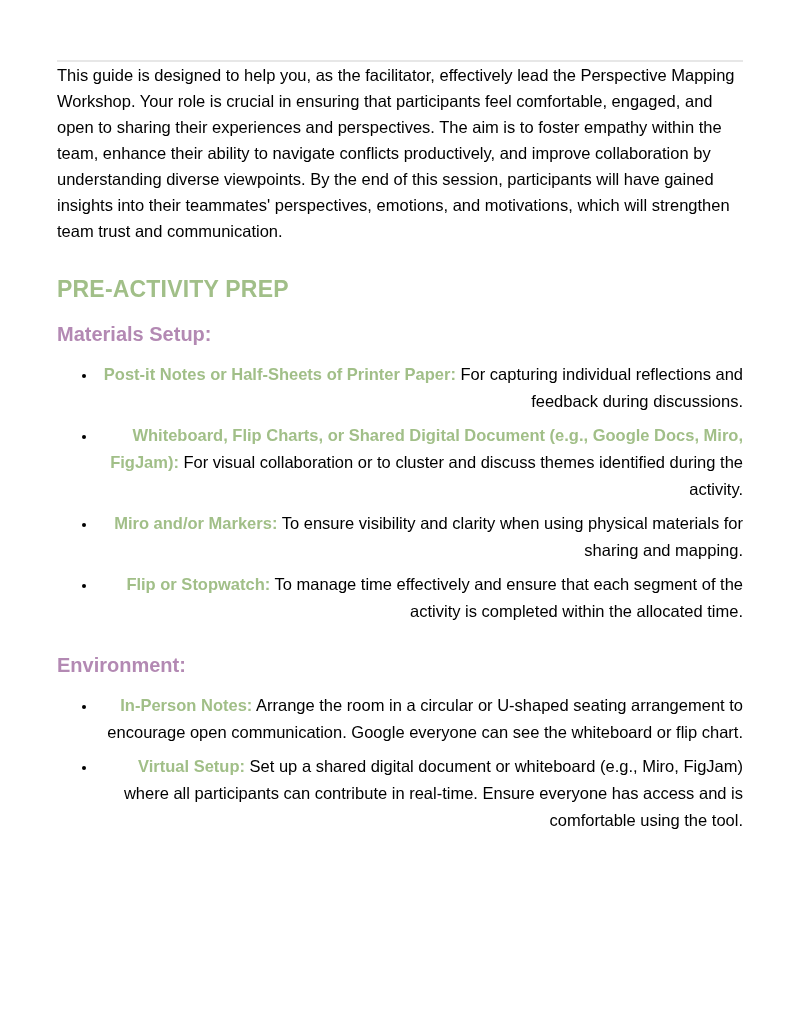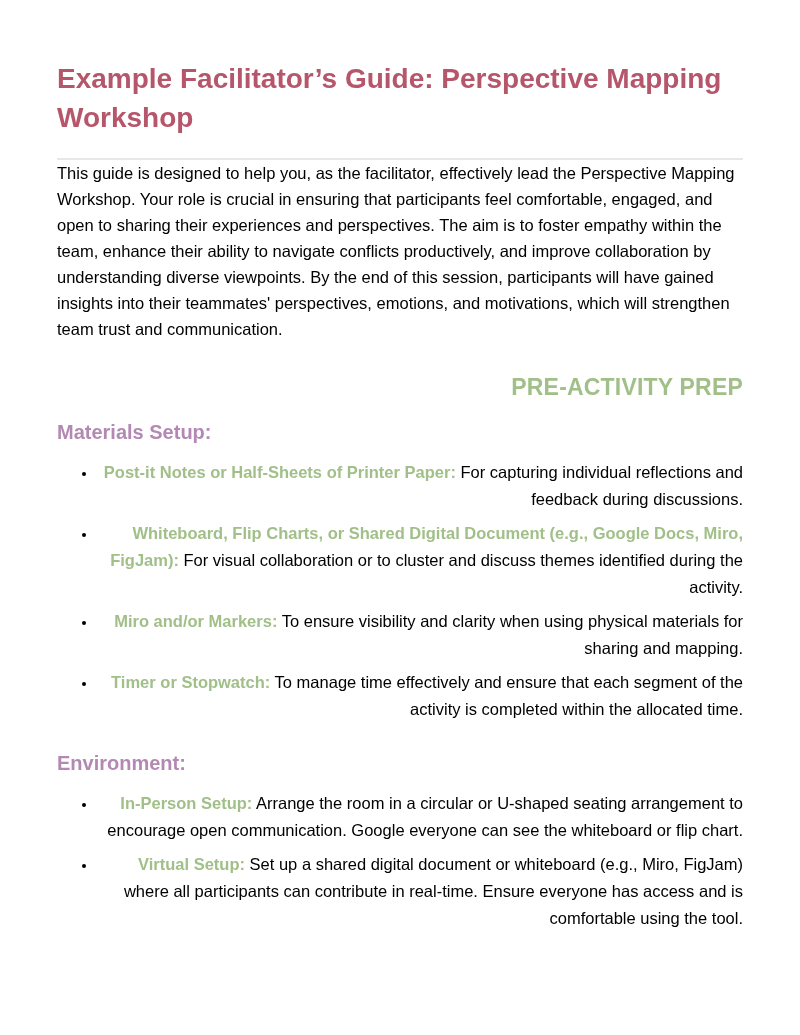--- a/index.html
+++ b/index.html
@@ -29,21 +29,21 @@
   }
 
   .h2 {
     font-size: 23px;
     font-weight: bold;
     letter-spacing: 0.2px;
     margin-top: 27px;
     margin-bottom: 16px;
   }
   .h2.gold  { color: var(--c-purpose_heading, #dfbe7e); }
-  .h2.green { color: var(--c-section_heading_green, #a1bf88); margin-top: 32px; text-align: right; }
+  .h2.green { color: var(--c-section_heading_green, #a1bf88); margin-top: 32px; }
 
   .body-text {
     font-size: 16.5px;
     line-height: 26px;
     margin-bottom: 16px;
   }
 
   .h3 {
     font-size: 20px;
     font-weight: bold;
@@ -68,21 +68,20 @@
   .lead {
     font-weight: bold;
     color: var(--c-section_heading_green, #a1bf88);
   }
 </style>
 </head>
 <body>
 
 <div class="page">
 
-  <h1 class="doc-title">Example Facilitator’s Guide: Perspective Mapping Workshop</h1>
 
   <hr class="divider">
 
 
   <p class="body-text">This guide is designed to help you, as the facilitator, effectively lead the Perspective Mapping Workshop. Your role is crucial in ensuring that participants feel comfortable, engaged, and open to sharing their experiences and perspectives. The aim is to foster empathy within the team, enhance their ability to navigate conflicts productively, and improve collaboration by understanding diverse viewpoints. By the end of this session, participants will have gained insights into their teammates' perspectives, emotions, and motivations, which will strengthen team trust and communication.</p>
 
   <h2 class="h2 green">PRE-ACTIVITY PREP</h2>
 
   <h3 class="h3">Materials Setup:</h3>
 
@@ -93,30 +92,30 @@
     </li>
     <li>
       <span class="lead">Whiteboard, Flip Charts, or Shared Digital Document (e.g., Google Docs, Miro, FigJam):</span>
       <span>For visual collaboration or to cluster and discuss themes identified during the activity.</span>
     </li>
     <li>
       <span class="lead">Miro and/or Markers:</span>
       <span>To ensure visibility and clarity when using physical materials for sharing and mapping.</span>
     </li>
     <li>
-      <span class="lead">Timer or Stopwatch:</span>
+      <span class="lead">Flip or Stopwatch:</span>
       <span>To manage time effectively and ensure that each segment of the activity is completed within the allocated time.</span>
     </li>
   </ul>
 
   <h3 class="h3 env">Environment:</h3>
 
   <ul class="doc-list">
     <li>
-      <span class="lead">In-Person Setup:</span>
+      <span class="lead">In-Person Notes:</span>
       <span>Arrange the room in a circular or U-shaped seating arrangement to encourage open communication. Google everyone can see the whiteboard or flip chart.</span>
     </li>
     <li>
       <span class="lead">Virtual Setup:</span>
       <span>Set up a shared digital document or whiteboard (e.g., Miro, FigJam) where all participants can contribute in real-time. Ensure everyone has access and is comfortable using the tool.</span>
     </li>
   </ul>
 
 </div>
 

